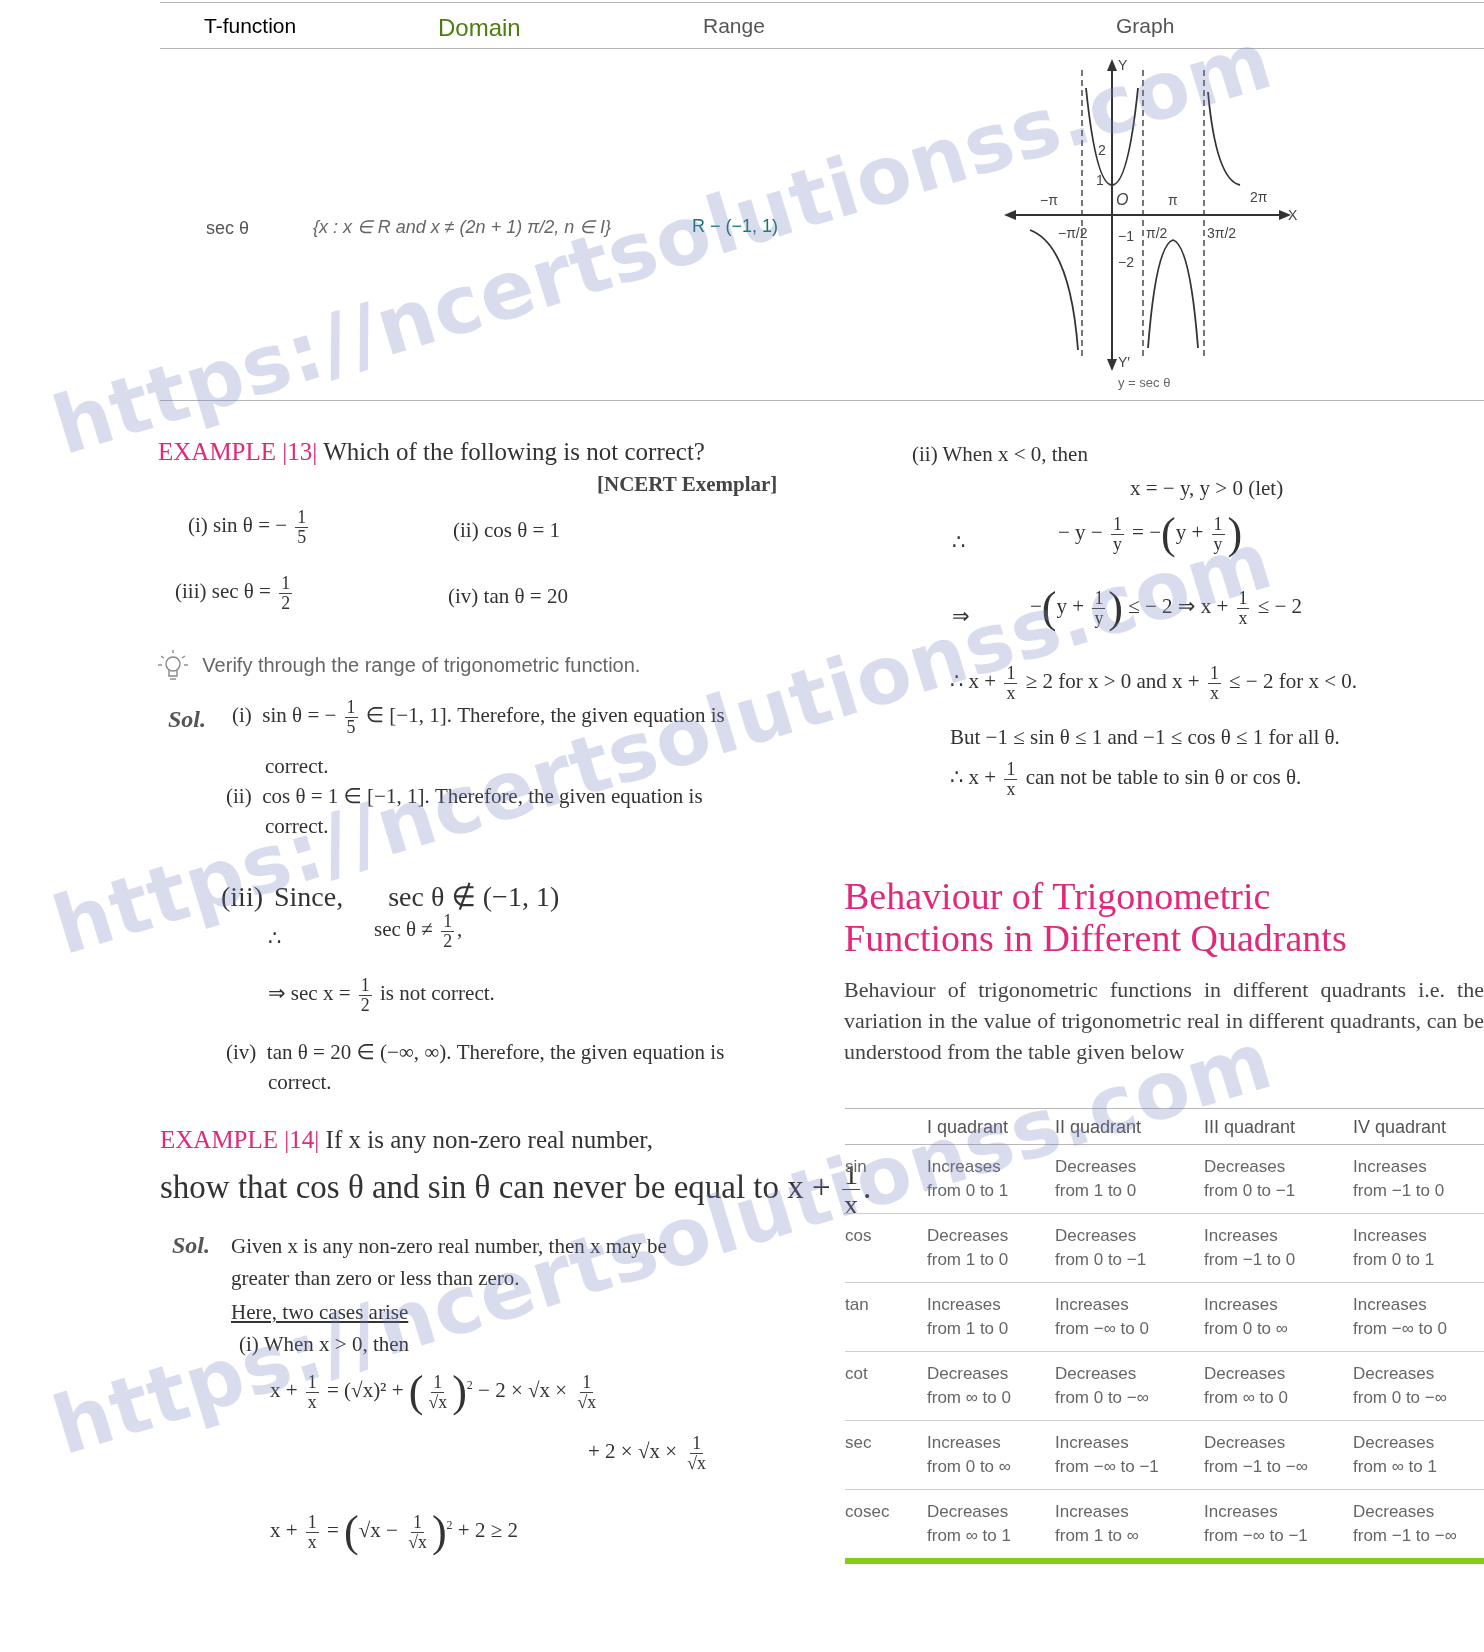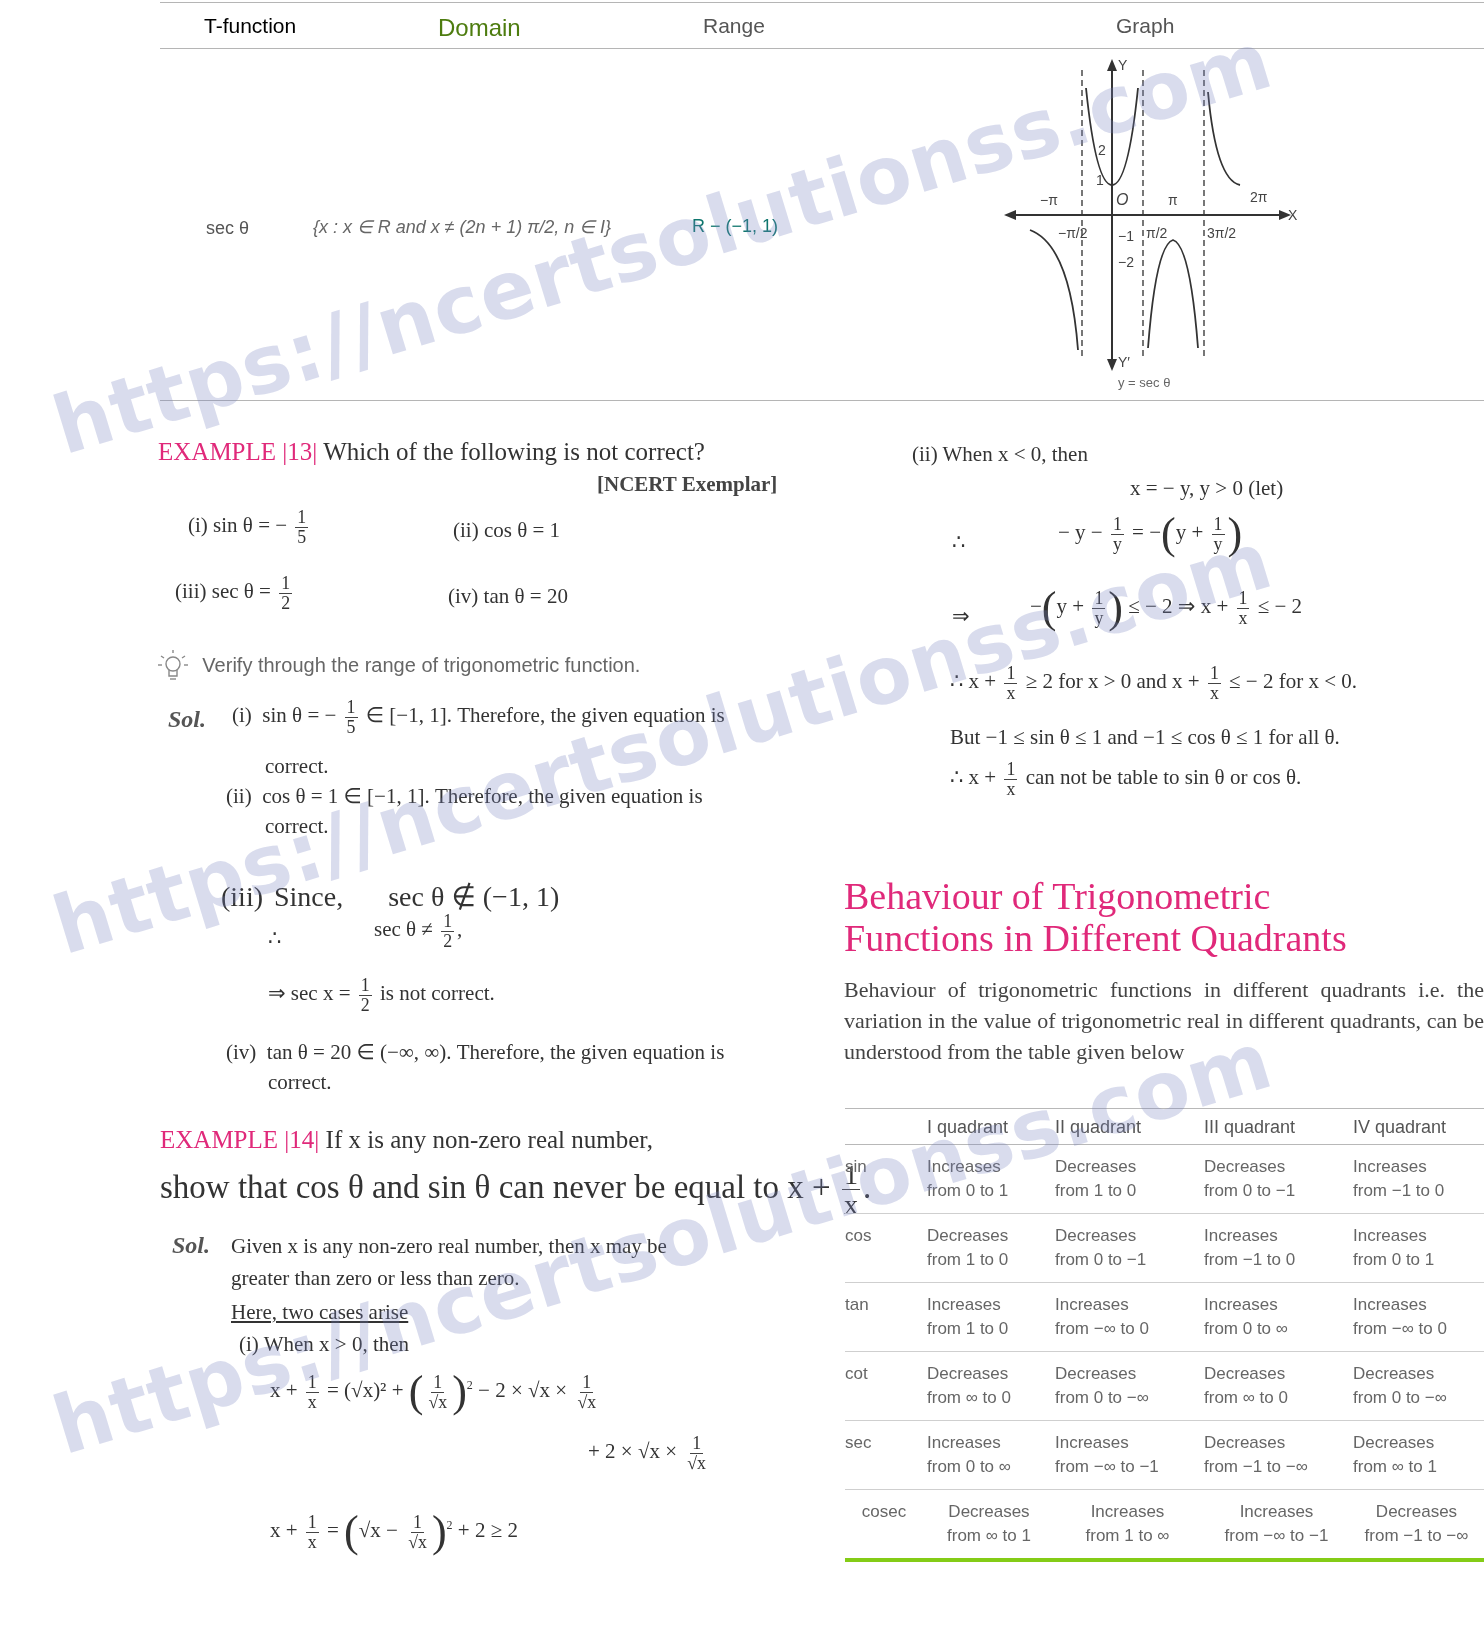--- a/index.html
+++ b/index.html
@@ -13,21 +13,21 @@
   .pink { color:#e0297a; }
   .hr { position:absolute; height:0; border-top:1.5px solid #b5b5b5; }
   .frac { display:inline-flex; flex-direction:column; align-items:center; vertical-align:middle; line-height:1.05; margin:0 3px; font-size:0.85em; }
   .frac .num { border-bottom:1px solid #444; padding:0 2px; }
   .frac .den { padding:0 2px; }
   .paren { font-size:2.1em; font-weight:100; vertical-align:middle; line-height:1; }
   .row { position:absolute; white-space:nowrap; }
   .quad-table { position:absolute; left:845px; top:1108px; width:639px; border-collapse:collapse; font-family:"Liberation Sans", sans-serif; font-size:17px; color:#666; }
   .quad-table th { font-weight:normal; color:#555; text-align:left; padding:8px 4px 6px 0; border-top:1.5px solid #b8b8b8; border-bottom:1.5px solid #b8b8b8; font-size:18px; }
   .quad-table td { vertical-align:top; padding:10px 4px 10px 0; border-bottom:1.5px solid #cfcfcf; line-height:24px; }
-  .quad-table tr:last-child td { border-bottom:4px solid #84cc16;text-align:center; }
+  .quad-table tr:last-child td { border-bottom:6px solid #84cc16; }
   .watermark { position:absolute; font-family:"DejaVu Sans", sans-serif; font-weight:bold; font-size:80px; color:rgba(120,130,190,0.28); transform:rotate(-17deg); transform-origin:left bottom; white-space:nowrap; letter-spacing:1px; pointer-events:none; }
 </style>
 </head>
 <body>
 
 <div class="hr" style="left:160px; top:2px; width:1324px;"></div>
 <div class="abs sans" style="left:176px; top:14px; font-size:21px; color:#000000;margin-left:28px;">T-function</div>
 <div class="abs sans" style="left:438px; top:14px; font-size:24px; color:#4d7c0f;">Domain</div>
 <div class="abs sans" style="left:703px; top:14px; font-size:21px; color:#555;">Range</div>
 <div class="abs sans" style="left:1116px; top:14px; font-size:21px; color:#555;">Graph</div>

